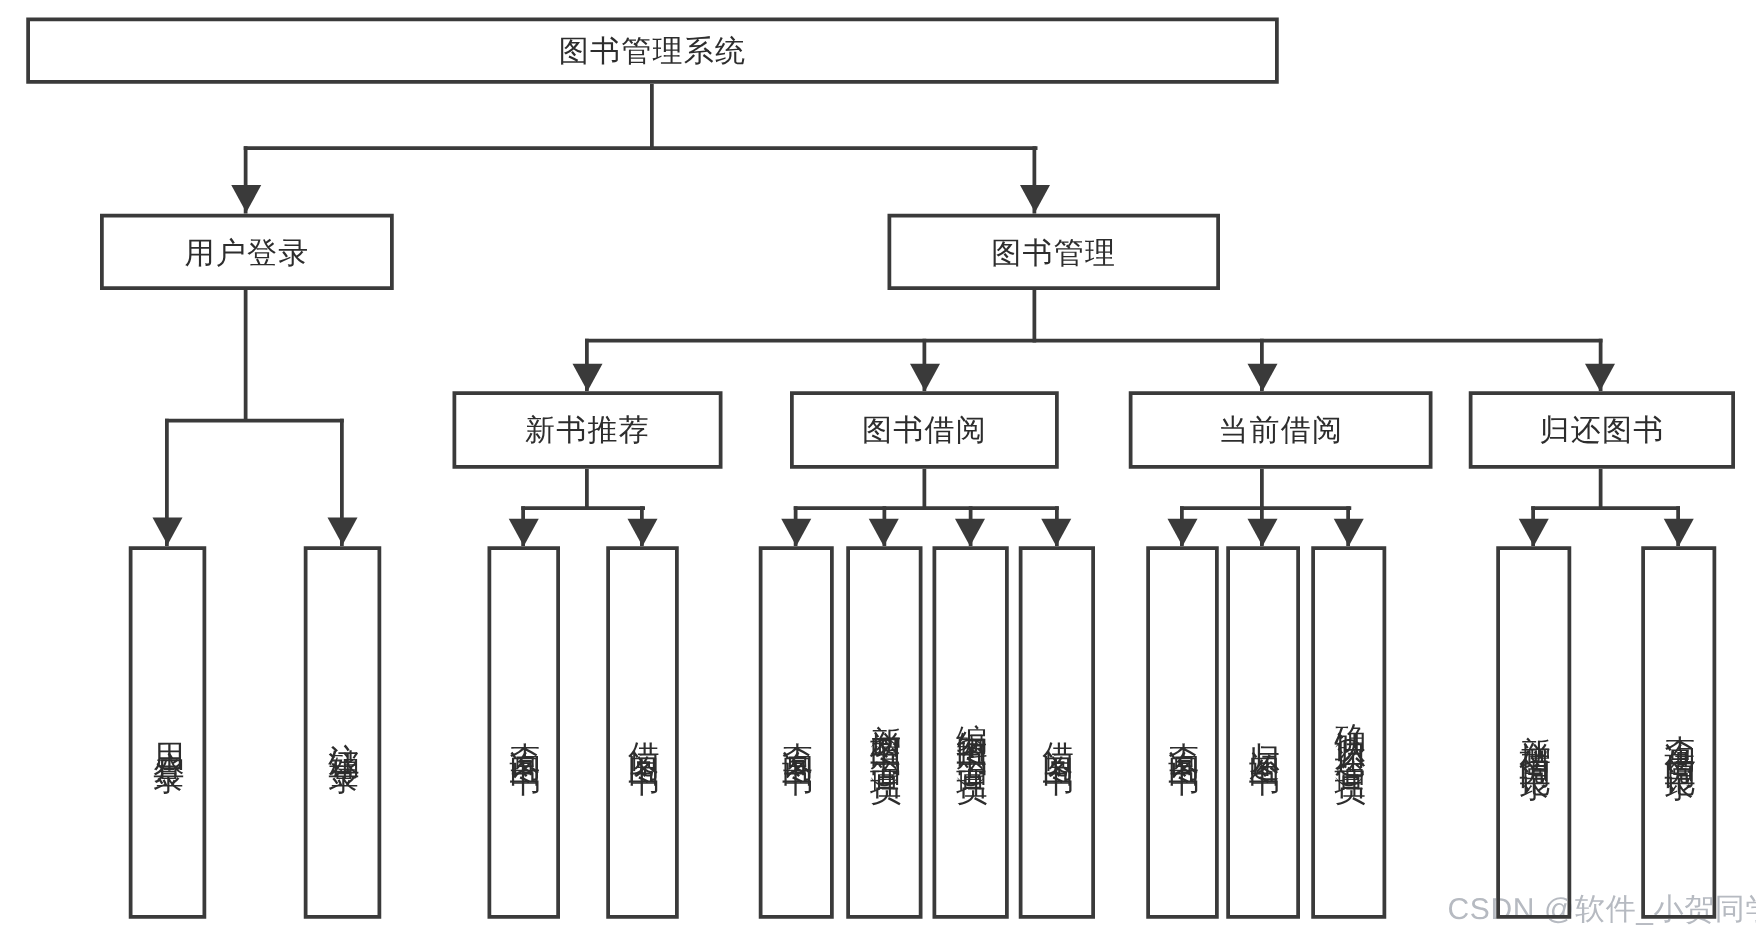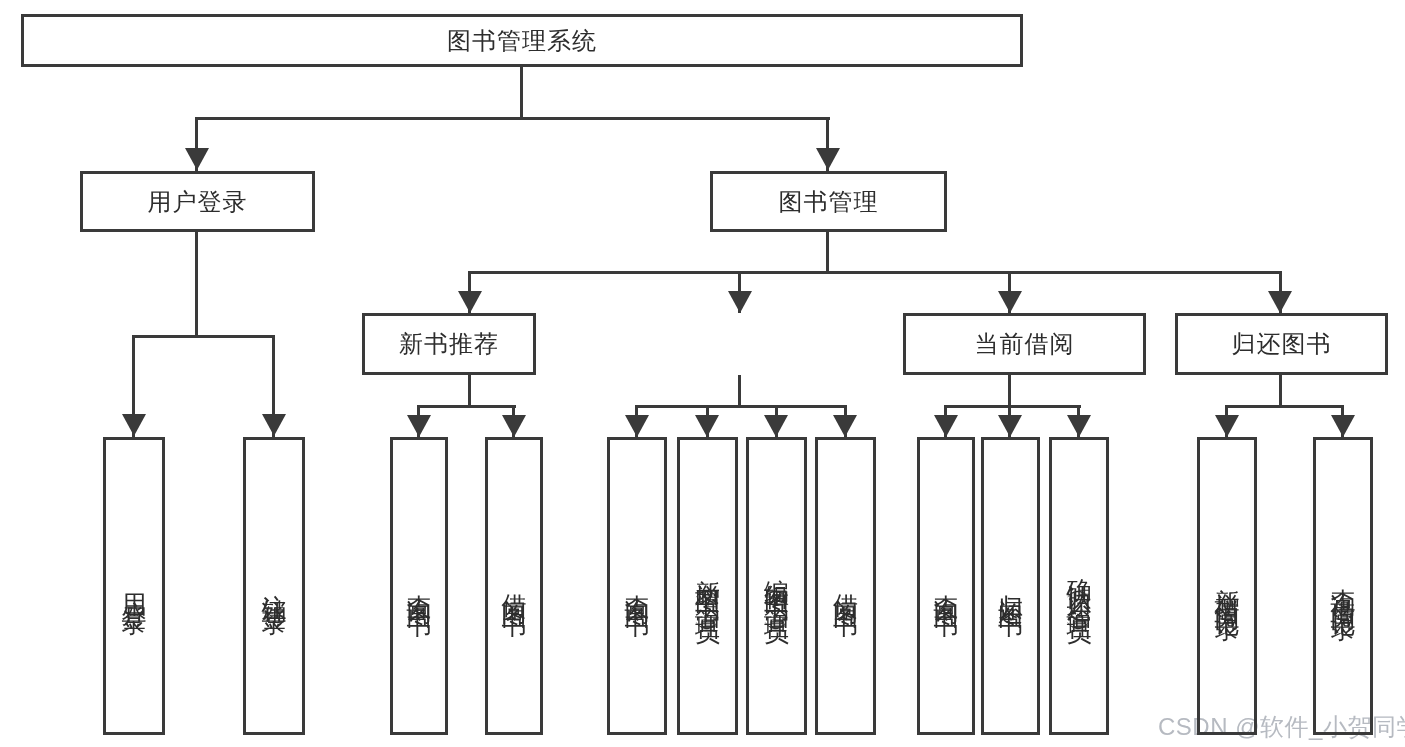--- a/index.html
+++ b/index.html
@@ -45,21 +45,21 @@
   <div class="ln" style="left:520px;top:67px;width:3px;height:53px"></div>
   <div class="ln" style="left:195px;top:117px;width:635px;height:3px"></div>
   <div class="ln" style="left:195px;top:117px;width:3px;height:54px"></div>
   <div class="ln" style="left:826px;top:117px;width:3px;height:54px"></div>
   <div class="arr" style="left:185px;top:148px"></div>
   <div class="arr" style="left:816px;top:148px"></div>
 
   <div class="box hbox" style="left:80px;top:171px;width:235px;height:61px">
     <span>用户登录</span>
   </div>
-  <div class="box hbox" style="left:710px;top:171px;width:237px;height:61px">
+  <div class="box hbox" style="left:710px;top:171px;width:266px;height:61px">
     <span>图书管理</span>
   </div>
 
   <div class="ln" style="left:195px;top:232px;width:3px;height:105px"></div>
   <div class="ln" style="left:132px;top:335px;width:143px;height:3px"></div>
   <div class="ln" style="left:132px;top:335px;width:3px;height:102px"></div>
   <div class="ln" style="left:272px;top:335px;width:3px;height:102px"></div>
   <div class="arr" style="left:122px;top:414px"></div>
   <div class="arr" style="left:262px;top:414px"></div>
 
@@ -67,22 +67,25 @@
   <div class="ln" style="left:468px;top:271px;width:814px;height:3px"></div>
   <div class="ln" style="left:468px;top:271px;width:3px;height:42px"></div>
   <div class="ln" style="left:738px;top:271px;width:3px;height:42px"></div>
   <div class="ln" style="left:1008px;top:271px;width:3px;height:42px"></div>
   <div class="ln" style="left:1279px;top:271px;width:3px;height:42px"></div>
   <div class="arr" style="left:458px;top:291px"></div>
   <div class="arr" style="left:728px;top:291px"></div>
   <div class="arr" style="left:998px;top:291px"></div>
   <div class="arr" style="left:1268px;top:291px"></div>
 
-  <div class="box hbox" style="left:362px;top:313px;width:174px;height:62px">
+  <div class="box hbox" style="left:362px;top:313px;width:216px;height:62px">
     <span>新书推荐</span>
+  </div>
+  <div class="box hbox" style="left:632px;top:313px;width:215px;height:62px">
+    <span>图书借阅</span>
   </div>
   <div class="box hbox" style="left:903px;top:313px;width:243px;height:62px">
     <span>当前借阅</span>
   </div>
   <div class="box hbox" style="left:1175px;top:313px;width:213px;height:62px">
     <span>归还图书</span>
   </div>
 
   <div class="ln" style="left:468px;top:375px;width:3px;height:32px"></div>
   <div class="ln" style="left:417px;top:405px;width:99px;height:3px"></div>

